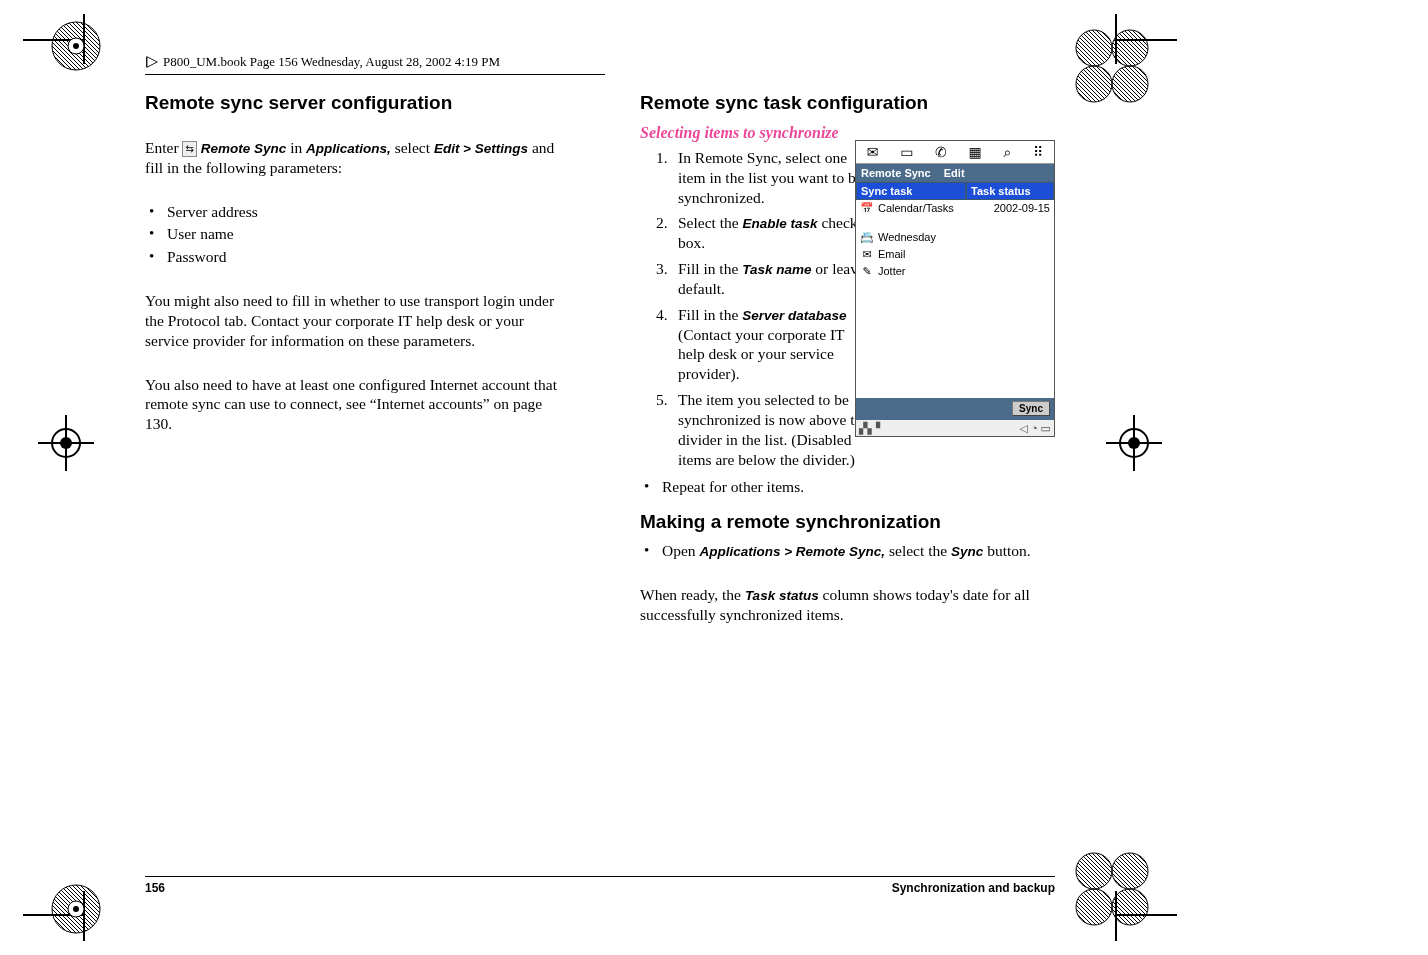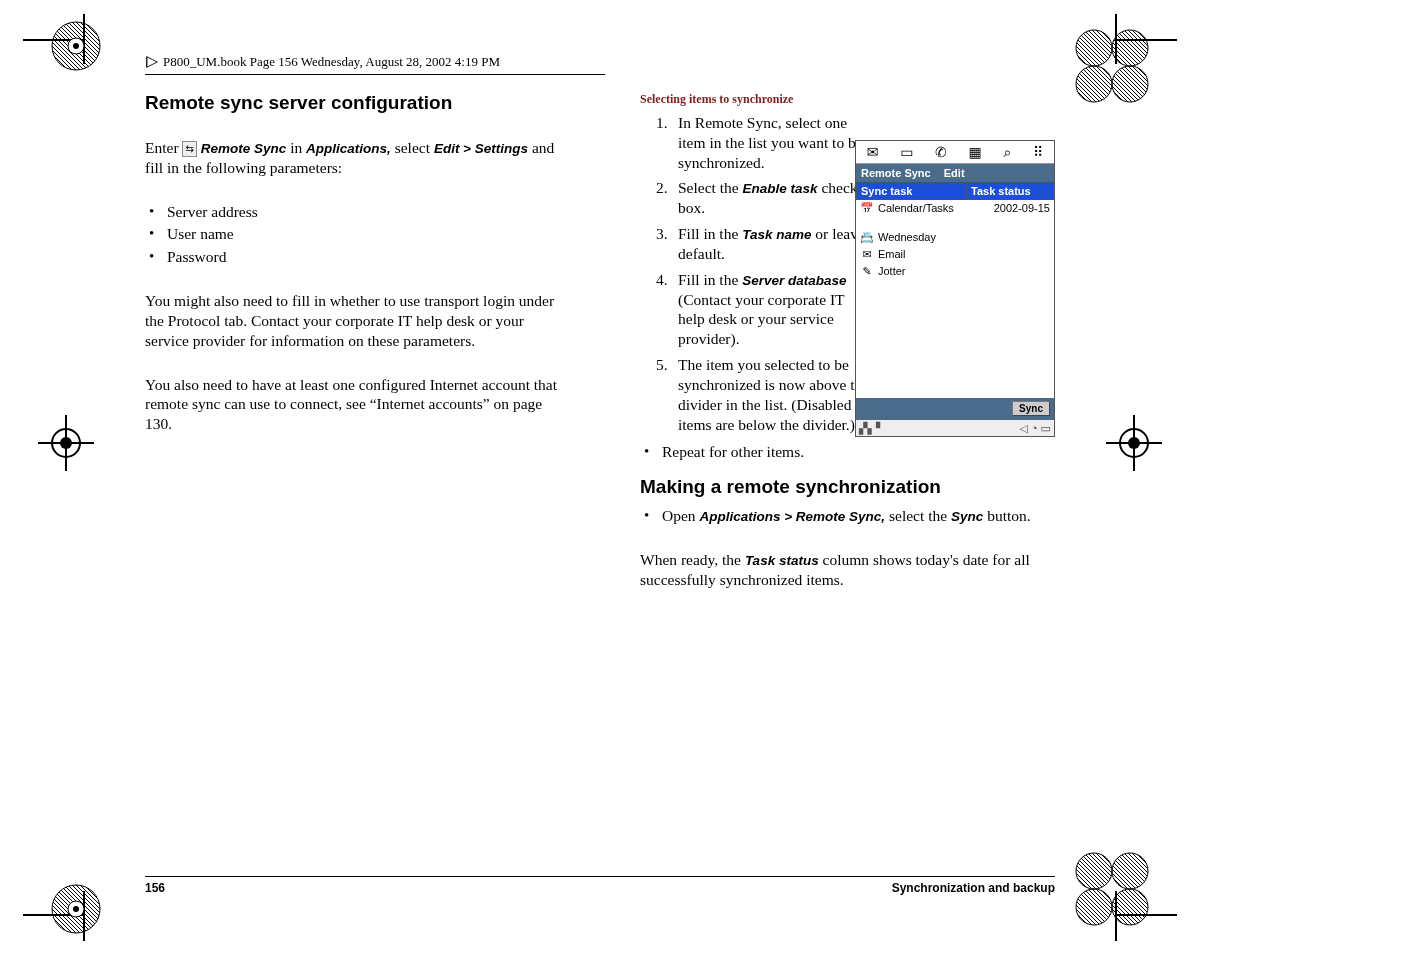--- a/index.html
+++ b/index.html
@@ -21,21 +21,21 @@
 .header-rule{border-bottom:1px solid #000;margin-top:4px;margin-bottom:4px;}
 .header-box{display:inline-block;padding-bottom:3px;}
 .arrow-icon svg{width:14px;height:14px;vertical-align:middle;}
 .preliminary{font-family:Arial,Helvetica,sans-serif;font-size:32px;font-weight:bold;color:#fe8d5d;margin-top:24px;letter-spacing:0.5px;}
 .columns{display:flex;gap:80px;margin-top:0;}
 .col{width:460px;}
 h2.sec{font-family:Arial,Helvetica,sans-serif;font-size:19px;font-weight:bold;margin:10px 0 4px 0;}
 p,li{font-size:15.5px;line-height:1.28;margin:24px 0;}
 .boldui{font-family:Arial,Helvetica,sans-serif;font-weight:bold;font-style:italic;font-size:13.5px;}
 .italic{}
-.sub-italic{font-family:"Times New Roman",serif;font-weight:bold;color:#7f1d1d;font-size:12px;margin-top:10px;}
+.sub-italic{font-family:"Times New Roman",serif;font-style:italic;font-weight:bold;color:#ec4899;font-size:16px;margin-top:10px;}
 ul.bullets{list-style:none;padding-left:0;margin:8px 0;}
 ul.bullets>li{position:relative;padding-left:22px;margin:3px 0;}
 ul.bullets>li::before{content:"•";position:absolute;left:4px;font-size:15px;}
 ol.steps{padding-left:0;margin:2px 0;list-style:none;counter-reset:step;}
 ol.steps>li{position:relative;padding-left:22px;margin:6px 16px;}
 ol.steps>li::before{counter-increment:step;content:counter(step)".";position:absolute;left:0;}
 .inline-icon{display:inline-block;border:1px solid #888;padding:0 2px;font-size:10px;vertical-align:middle;background:#eee;height:14px;line-height:14px;}
 .footer{position:absolute;bottom:0;left:0;right:0;border-top:1px solid #000;padding-top:4px;display:flex;justify-content:space-between;font-family:Arial,Helvetica,sans-serif;font-size:12px;font-weight:bold;}
 
 .device{position:absolute;right:0;top:58px;width:198px;border:1px solid #555;font-family:Arial,Helvetica,sans-serif;font-size:11px;background:#fff;}
@@ -163,20 +163,21 @@
         <ul class="bullets">
           <li>Server address</li>
           <li>User name</li>
           <li>Password</li>
         </ul>
         <p><span>You might also need to fill in whether to use </span><span class="italic">transport login</span><span> under the Protocol tab. Contact your corporate IT help desk or your service provider for information on these parameters.</span></p>
         <p><span>You also need to have at least one configured Internet account that remote sync can use to connect, see </span><span class="italic">“Internet accounts” on page 130</span><span>.</span></p>
       </div>
 
       <div class="col colr">
+        <h2 class="sec">Remote sync task configuration</h2>
         <div class="sub-italic">Selecting items to synchronize</div>
         <div style="width:250px;">
         <ol class="steps">
           <li>In Remote Sync, select one item in the list you want to be synchronized.</li>
           <li><span>Select the </span><span class="boldui">Enable task</span><span> check box.</span></li>
           <li><span>Fill in the </span><span class="boldui">Task name</span><span> or leave default.</span></li>
           <li><span>Fill in the </span><span class="boldui">Server database</span><span> (Contact your corporate IT help desk or your service provider).</span></li>
           <li>The item you selected to be synchronized is now above the divider in the list. (Disabled items are below the divider.)</li>
         </ol>
         </div>

